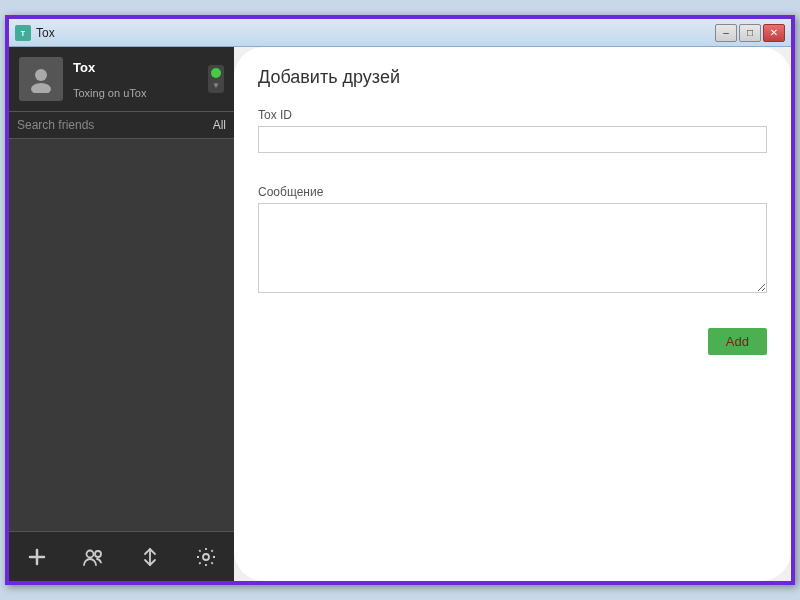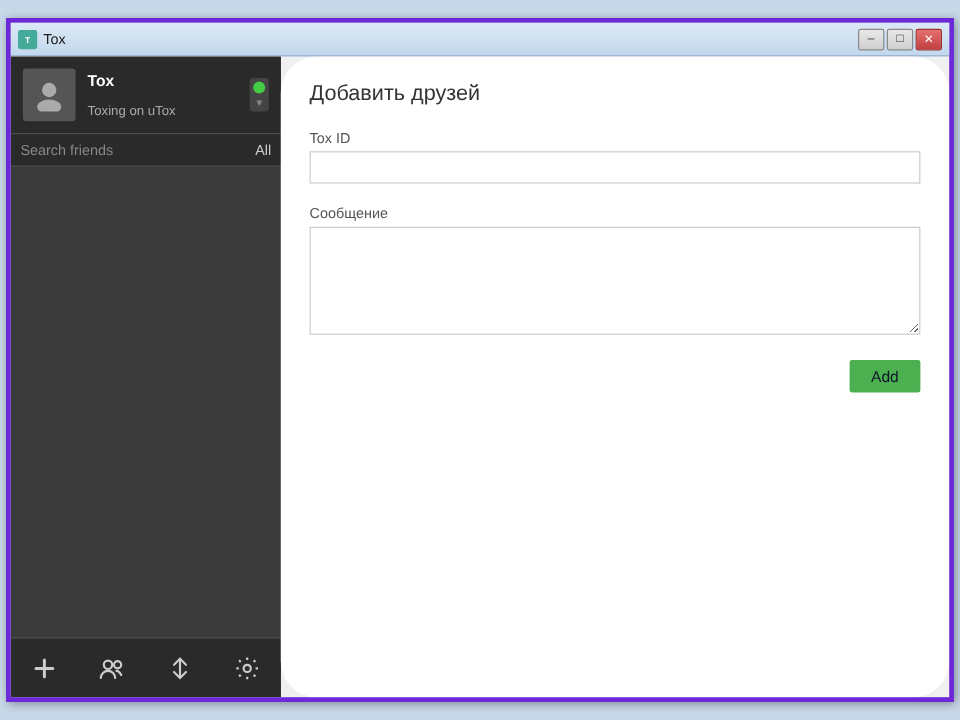--- a/index.html
+++ b/index.html
@@ -208,21 +208,21 @@
       overflow-y: auto;
       border-radius: 30px;
     }
     .panel-title {
       font-size: 18px;
       color: #333;
       margin-bottom: 20px;
       font-weight: normal;
     }
     .form-group {
-      margin-bottom: 18px;
+      margin-bottom: 32px;
     }
     .form-label {
       display: block;
       color: #555;
       margin-bottom: 4px;
       font-size: 12px;
     }
     .form-input {
       width: 100%;
       border: 1px solid #ccc;
@@ -242,21 +242,21 @@
       font-family: inherit;
       background: #fff;
     }
     .add-btn-row {
       display: flex;
       justify-content: flex-end;
       margin-top: 8px;
     }
     .add-btn {
       background: #4caf50;
-      color: #0f172a;
+      color: #7f1d1d;
       border: none;
       padding: 6px 18px;
       font-size: 13px;
       cursor: pointer;
       border-radius: 2px;
     }
     
     svg { display: block; }
   </style>
 </head>

